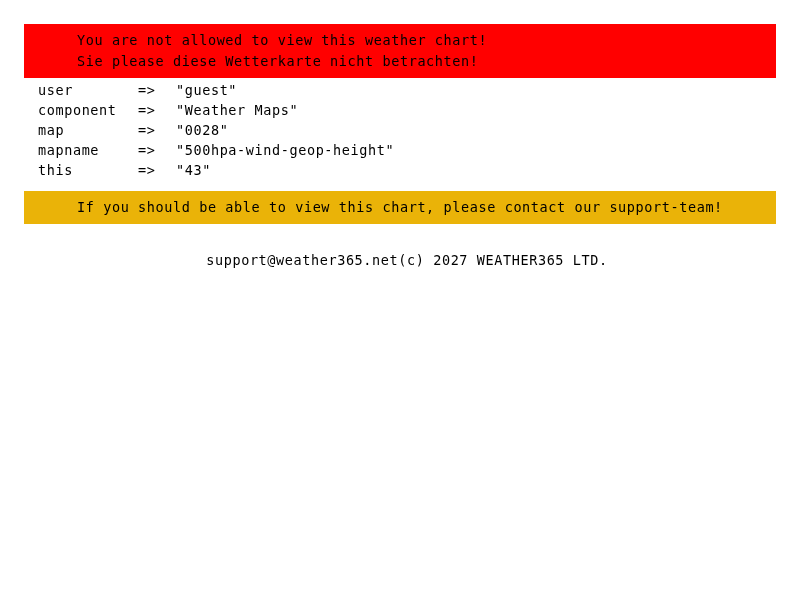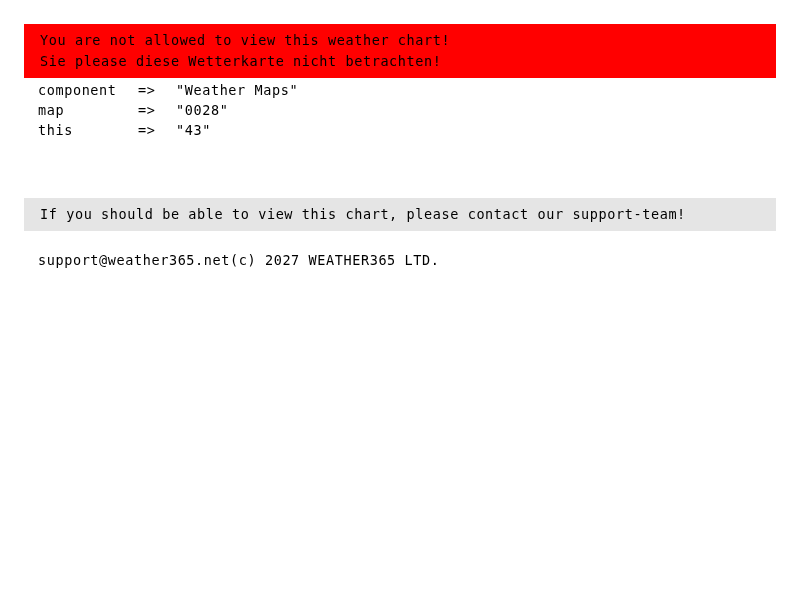--- a/index.html
+++ b/index.html
@@ -25,30 +25,31 @@
     left: 24px;
     width: 752px;
     box-sizing: border-box;
     padding: 6px 0 6px 16px;
   }
   .banner-error {
     top: 24px;
     background: #ff0000;
   }
   .banner-ok {
-    top: 198px;
-    background: #e5e5e5;
+    top: 191px;
+    background: #eab308;
   }
   .banner-line {
     font-family: "DejaVu Sans Mono", monospace;
     font-size: 13.5px;
     line-height: 21px;
     letter-spacing: 0.6px;
     white-space: pre;
     color: #000000;
+    margin-left: 37px;
   }
   .params {
     position: absolute;
     left: 38px;
     top: 80px;
     border-collapse: collapse;
   }
   .params td {
     font-family: "DejaVu Sans Mono", monospace;
     font-size: 13.5px;
@@ -60,21 +61,21 @@
   }
   .col-key { width: 100px; }
   .col-arrow { width: 38px; }
   .col-val { }
   .footer {
     position: absolute;
     left: 38px;
     top: 250px;
     width: 738px;
     display: flex;
-    justify-content: flex-start;
+    justify-content: center;
   }
   .footer span {
     font-family: "DejaVu Sans Mono", monospace;
     font-size: 13.5px;
     line-height: 20px;
     letter-spacing: 0.6px;
     white-space: pre;
   }
   .footer-contact { text-align: left; }
   .footer-copyright { text-align: right; }
@@ -85,28 +86,38 @@
 <div class="page">
 
   <div class="banner banner-error">
     <div class="banner-line">You are not allowed to view this weather chart!</div>
     <div class="banner-line">Sie please diese Wetterkarte nicht betrachten!</div>
   </div>
 
   <table class="params">
     <tbody>
       <tr>
+        <td class="col-key">user</td>
+        <td class="col-arrow">=&gt;</td>
+        <td class="col-val">"guest"</td>
+      </tr>
+      <tr>
         <td class="col-key">component</td>
         <td class="col-arrow">=&gt;</td>
         <td class="col-val">"Weather Maps"</td>
       </tr>
       <tr>
         <td class="col-key">map</td>
         <td class="col-arrow">=&gt;</td>
         <td class="col-val">"0028"</td>
+      </tr>
+      <tr>
+        <td class="col-key">mapname</td>
+        <td class="col-arrow">=&gt;</td>
+        <td class="col-val">"500hpa-wind-geop-height"</td>
       </tr>
       <tr>
         <td class="col-key">this</td>
         <td class="col-arrow">=&gt;</td>
         <td class="col-val">"43"</td>
       </tr>
     </tbody>
   </table>
 
   <div class="banner banner-ok">

